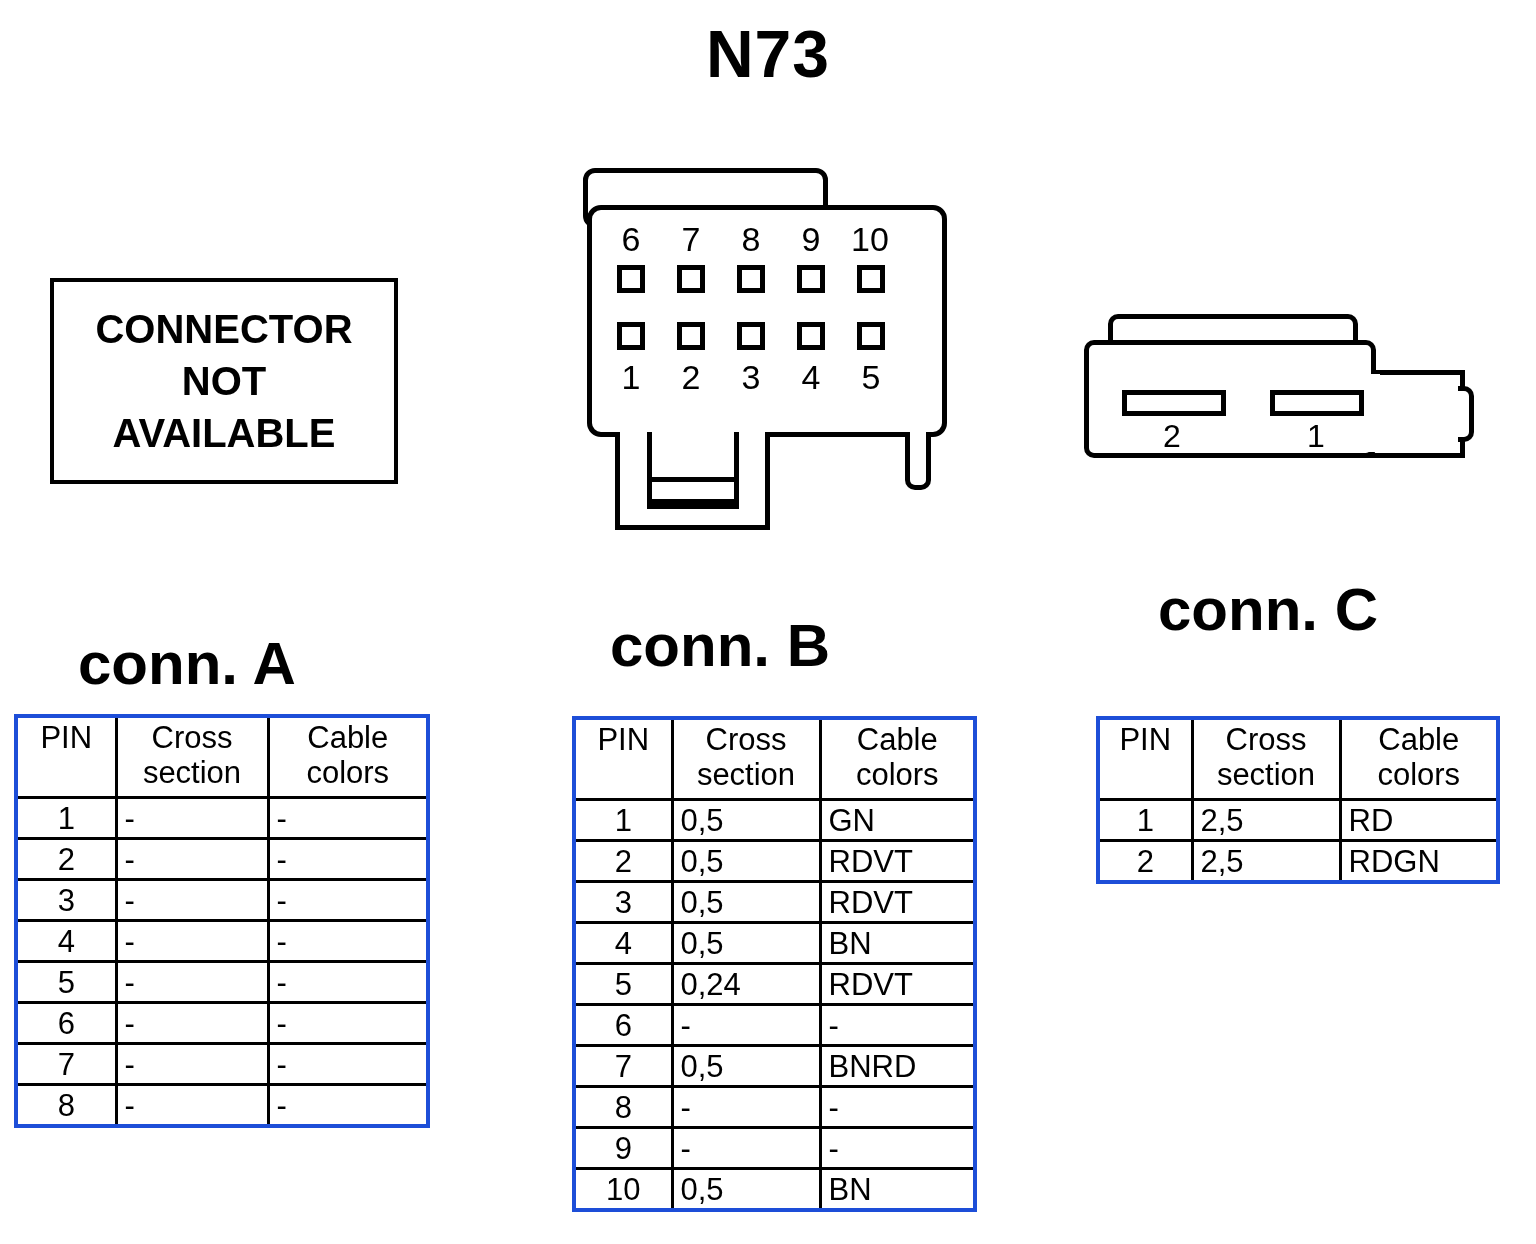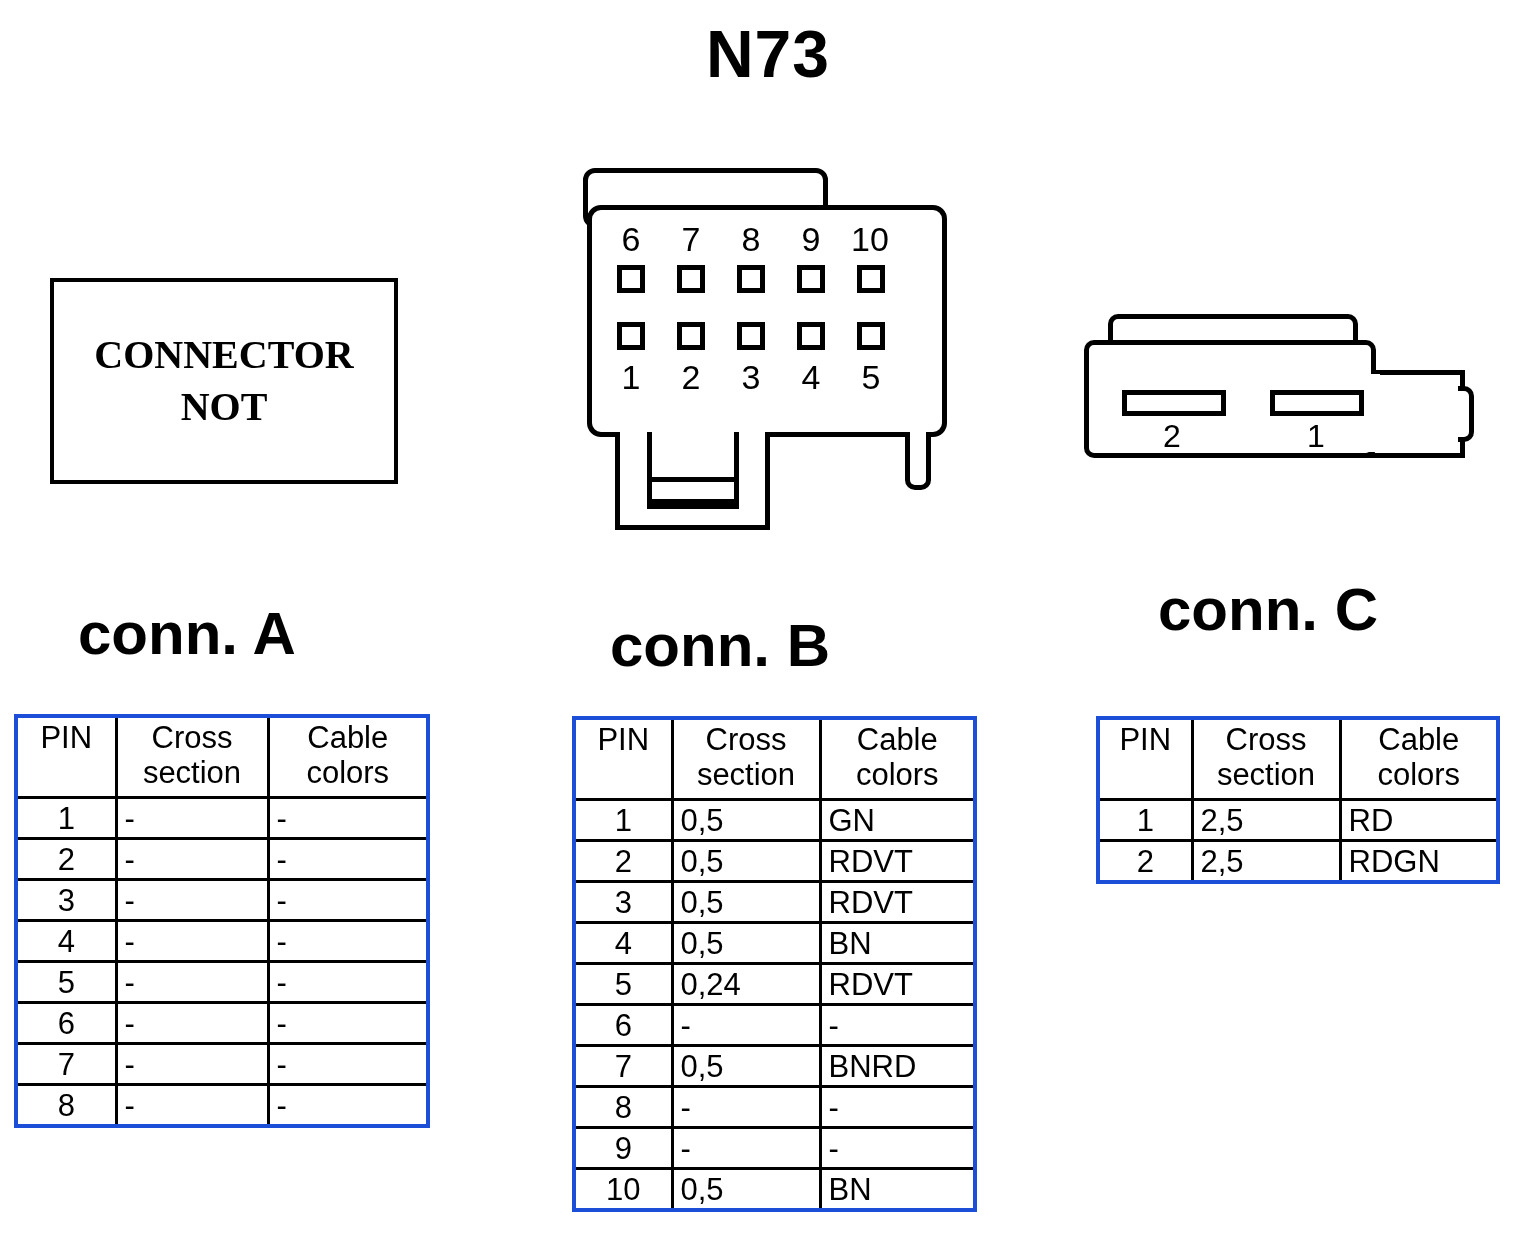--- a/index.html
+++ b/index.html
@@ -37,21 +37,20 @@
     flex-direction: column;
     align-items: center;
     justify-content: center;
   }
   #not-available-box .na-line {
     font-size: 40px;
     font-weight: bold;
     line-height: 52px;
     text-align: center;
     white-space: nowrap;
-    font-family: Liberation Serif, serif;
   }
 
   
   #connector-b-drawing {
     left: 575px; top: 160px;
     width: 395px; height: 380px;
   }
   .cb-backshell {
     left: 8px; top: 8px;
     width: 245px; height: 60px;
@@ -167,21 +166,21 @@
     width: 40px;
   }
 
   
   .conn-heading {
     font-size: 60px;
     font-weight: bold;
     line-height: 64px;
     white-space: nowrap;
   }
-  #conn-a-heading { left: 78px;  top: 602px; }
+  #conn-a-heading { left: 78px;  top: 632px; }
   #conn-b-heading { left: 610px; top: 614px; }
   #conn-c-heading { left: 1158px; top: 578px; }
 
   
   table.pin-table {
     border-collapse: collapse;
     table-layout: fixed;
     background: #fff;
     border: 4px solid #1d4ed8;
   }
@@ -226,20 +225,21 @@
   #table-c .col-cc  { width: 158px; }
 </style>
 </head>
 <body>
 
 <div class="abs" id="page-title">N73</div>
 
 <div class="abs" id="not-available-box">
   <div class="na-line">CONNECTOR</div>
   <div class="na-line">NOT</div>
+  <div class="na-line">AVAILABLE</div>
 </div>
 
 <div class="abs" id="connector-b-drawing">
 
   <div class="abs cb-backshell"></div>
   <div class="abs cb-body"></div>
 
   <div class="abs cb-num" style="left:36px;  top:62px;">6</div>
   <div class="abs cb-num" style="left:96px;  top:62px;">7</div>
   <div class="abs cb-num" style="left:156px; top:62px;">8</div>

